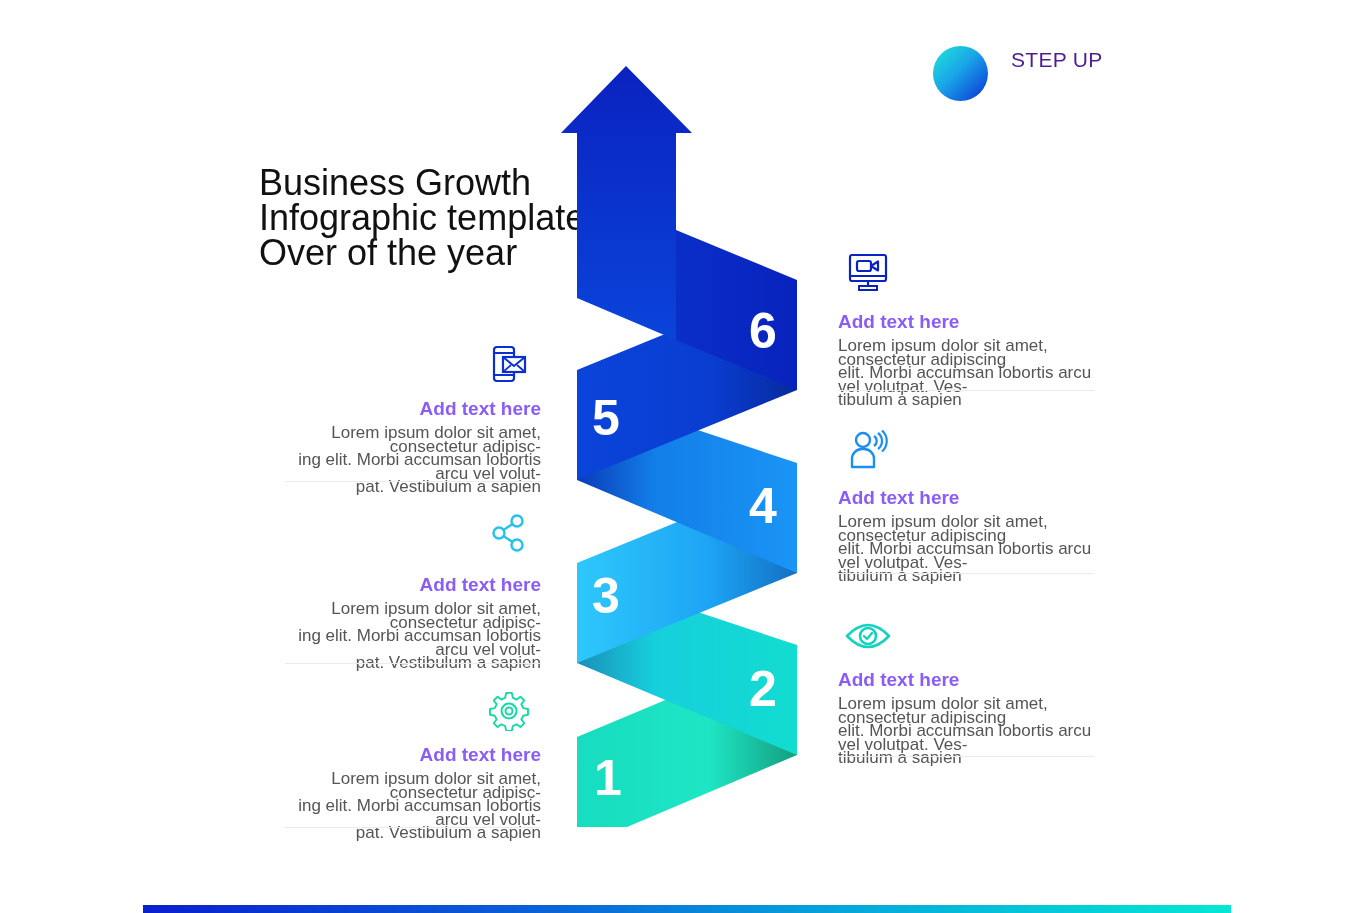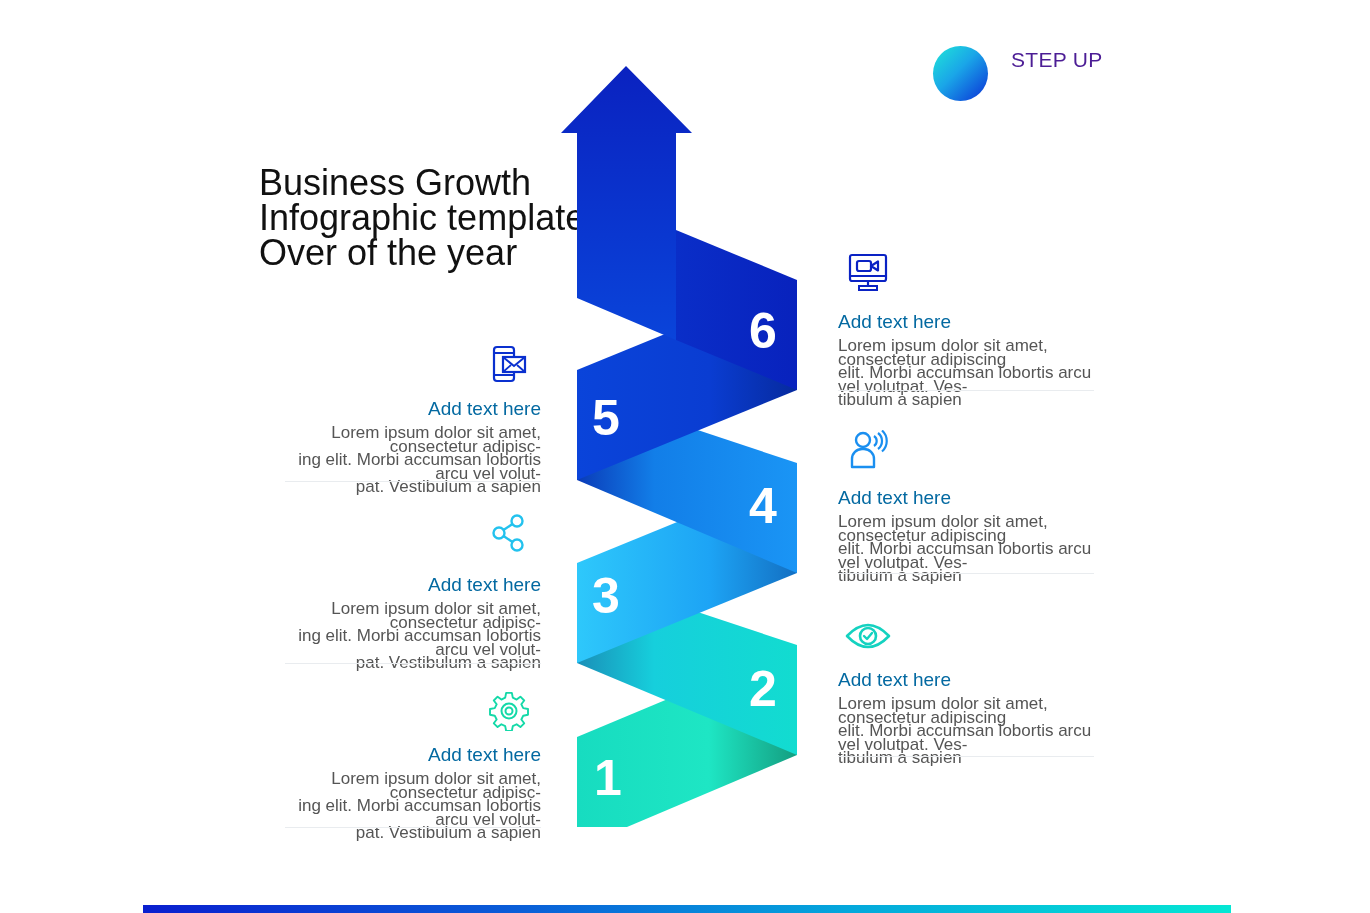--- a/index.html
+++ b/index.html
@@ -5,21 +5,21 @@
   html, body { margin:0; padding:0; }
   body { width:1370px; height:913px; background:#ffffff; position:relative; overflow:hidden;
          font-family:"Liberation Sans", "DejaVu Sans", sans-serif; color:#111; }
   .abs { position:absolute; }
   .brand-dot { left:933px; top:46px; width:55px; height:55px; border-radius:50%;
                background:linear-gradient(135deg,#1fe7d8 0%,#1aa6e8 45%,#0a2fd6 100%); }
   .brand-text { left:1011px; top:44px; font-size:21px; line-height:32px; color:#4c1d95; font-weight:300; letter-spacing:0.3px; }
   .title { left:259px; top:165px; font-size:36px; line-height:35px; color:#111; }
   .item { position:absolute; width:256px; }
   .item.left { text-align:right; }
-  .item .heading { font-size:19px; font-weight:normal; color:#0369a1; line-height:22px; }
+  .item .heading { font-size:19px; font-weight:bold; color:#8b5cf6; line-height:22px; }
   .item .body { font-size:17px; color:#555; line-height:13.5px; margin-top:6px; }
   .item .divider { height:1px; background:#e9ecef; margin-top:0; position:absolute; left:0; right:0; }
   .icon { position:absolute; width:40px; height:40px; }
   .ribbon { left:0; top:0; }
   .num { position:absolute; color:#fff; font-weight:bold; font-size:50px; line-height:50px; }
   .bottom-bar { left:143px; top:905px; width:1088px; height:8px;
                 background:linear-gradient(90deg,#0a1fcf 0%,#0a5fd8 35%,#04a8dc 65%,#05e7d4 100%); }
 </style>
 </head>
 <body>

